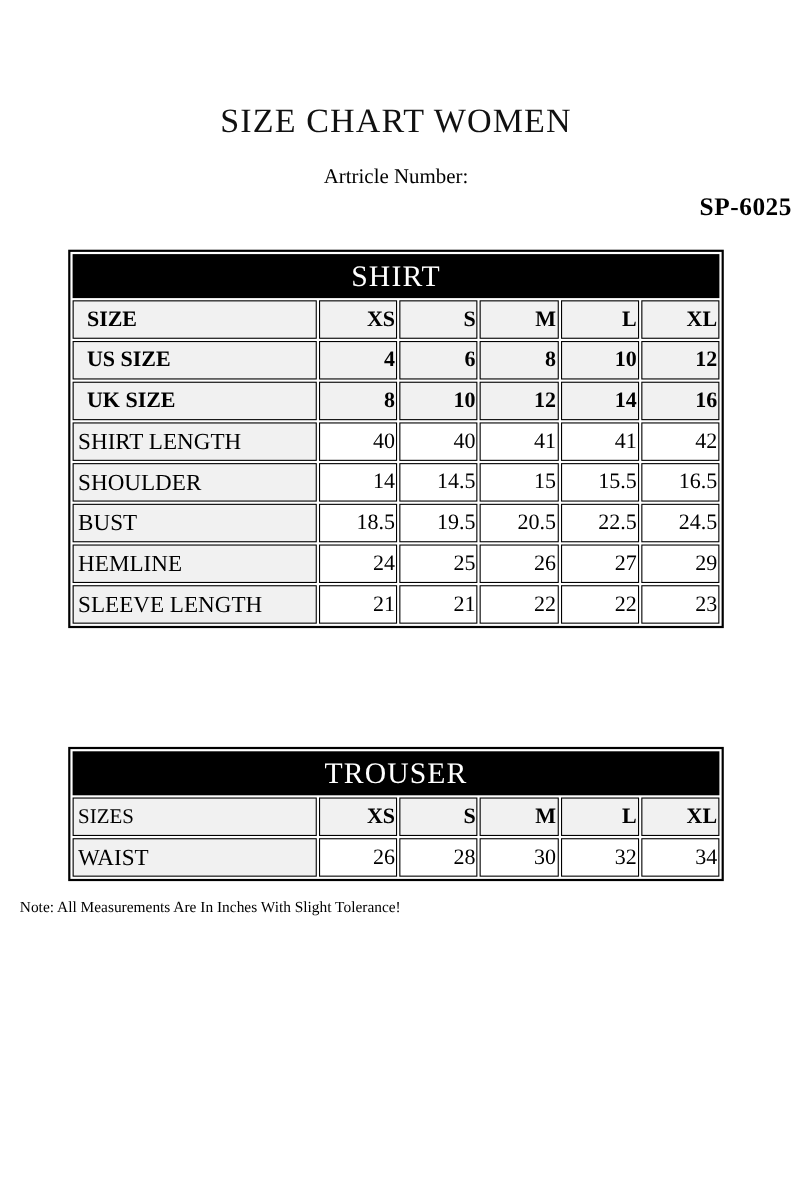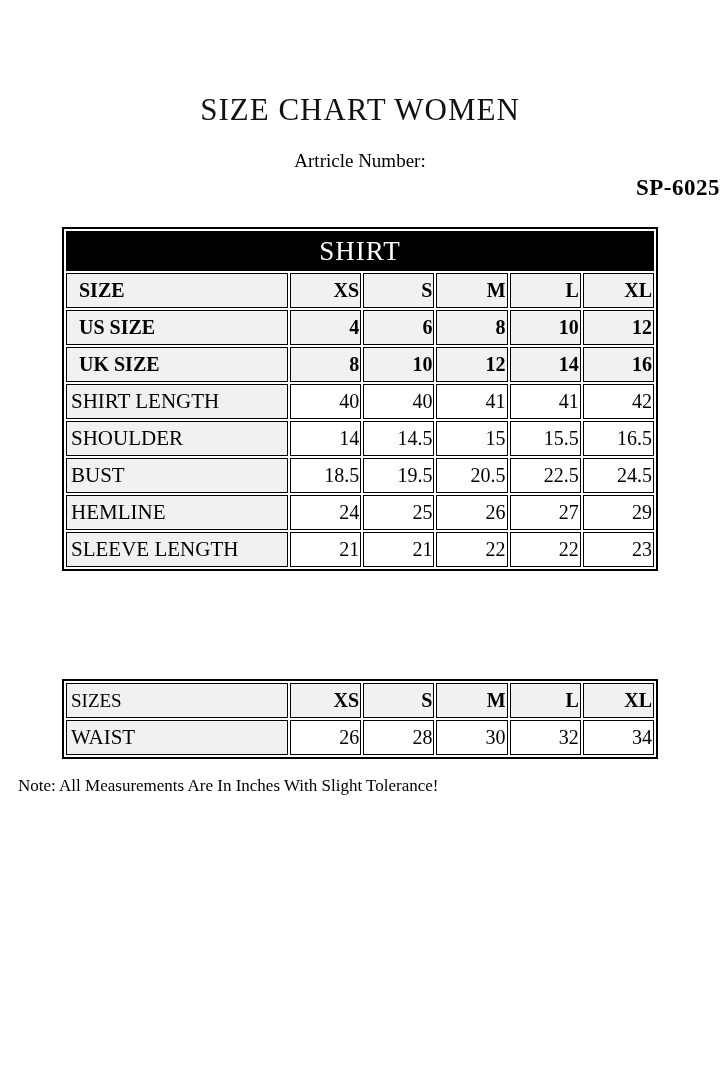--- a/index.html
+++ b/index.html
@@ -95,21 +95,21 @@
   td.bold-val {
     font-weight: 700;
     font-size: 20px;
   }
   td.reg-val {
     font-weight: 400;
     font-size: 20px;
   }
   .note {
     margin: 17px 0 0 18px;
-    font-size: 17px;
+    font-size: 14px;
     font-weight: 400;
     text-align: left;
   }
 </style>
 </head>
 <body>
 
 <div class="page">
 
   <h1 class="page-title">SIZE CHART WOMEN</h1>
@@ -202,20 +202,23 @@
     <colgroup>
       <col style="width:222px">
         <col>
         <col>
         <col>
         <col>
         <col>
     </colgroup>
     <tbody>
         <tr>
+          <th class="band" colspan="6">TROUSER</th>
+        </tr>
+        <tr>
           <td class="label-cell gray reg-label-lg">SIZES</td>
           <td class="value-cell gray bold-val">XS</td>
           <td class="value-cell gray bold-val">S</td>
           <td class="value-cell gray bold-val">M</td>
           <td class="value-cell gray bold-val">L</td>
           <td class="value-cell gray bold-val">XL</td>
         </tr>
         <tr>
           <td class="label-cell gray reg-label">WAIST</td>
           <td class="value-cell white reg-val">26</td>

